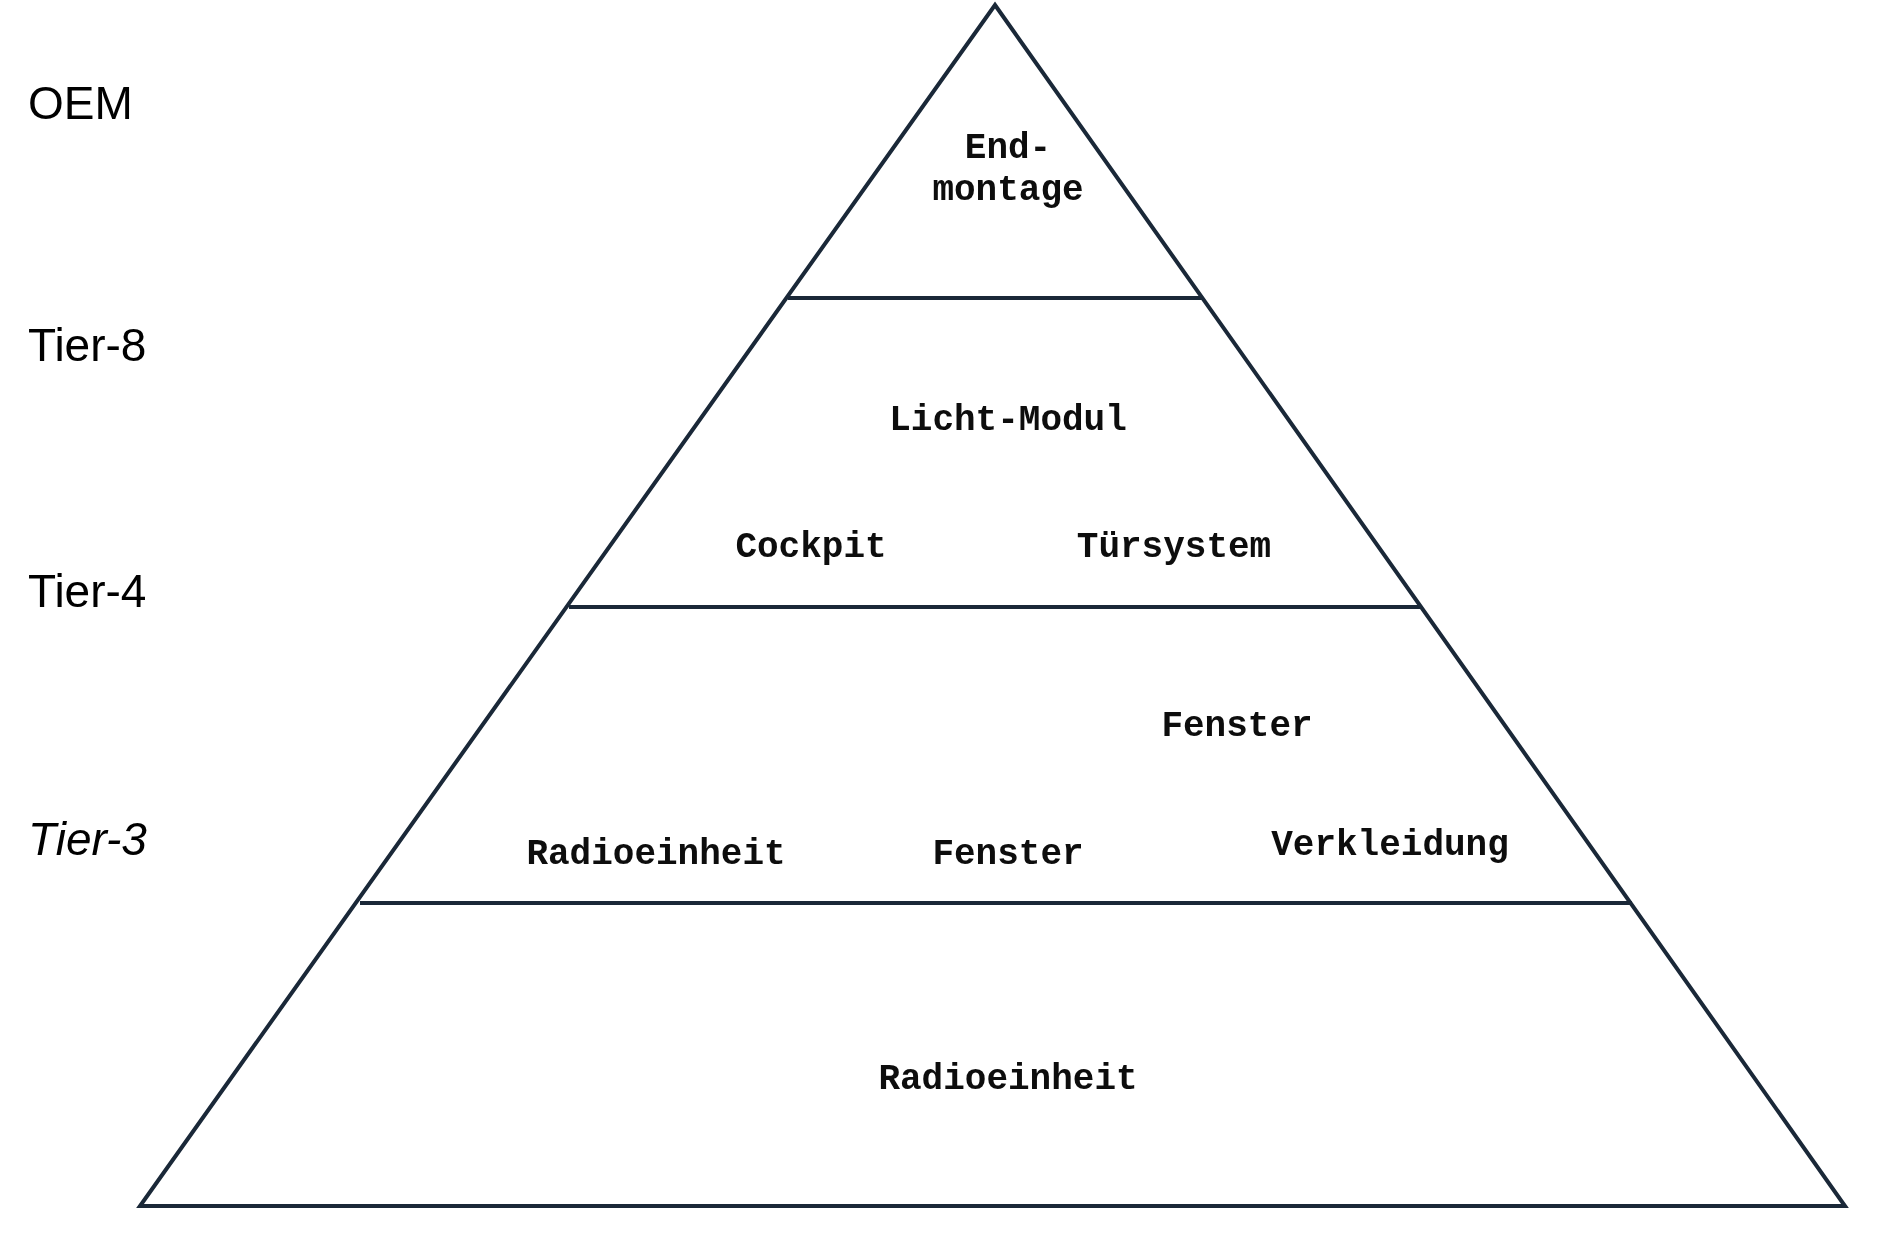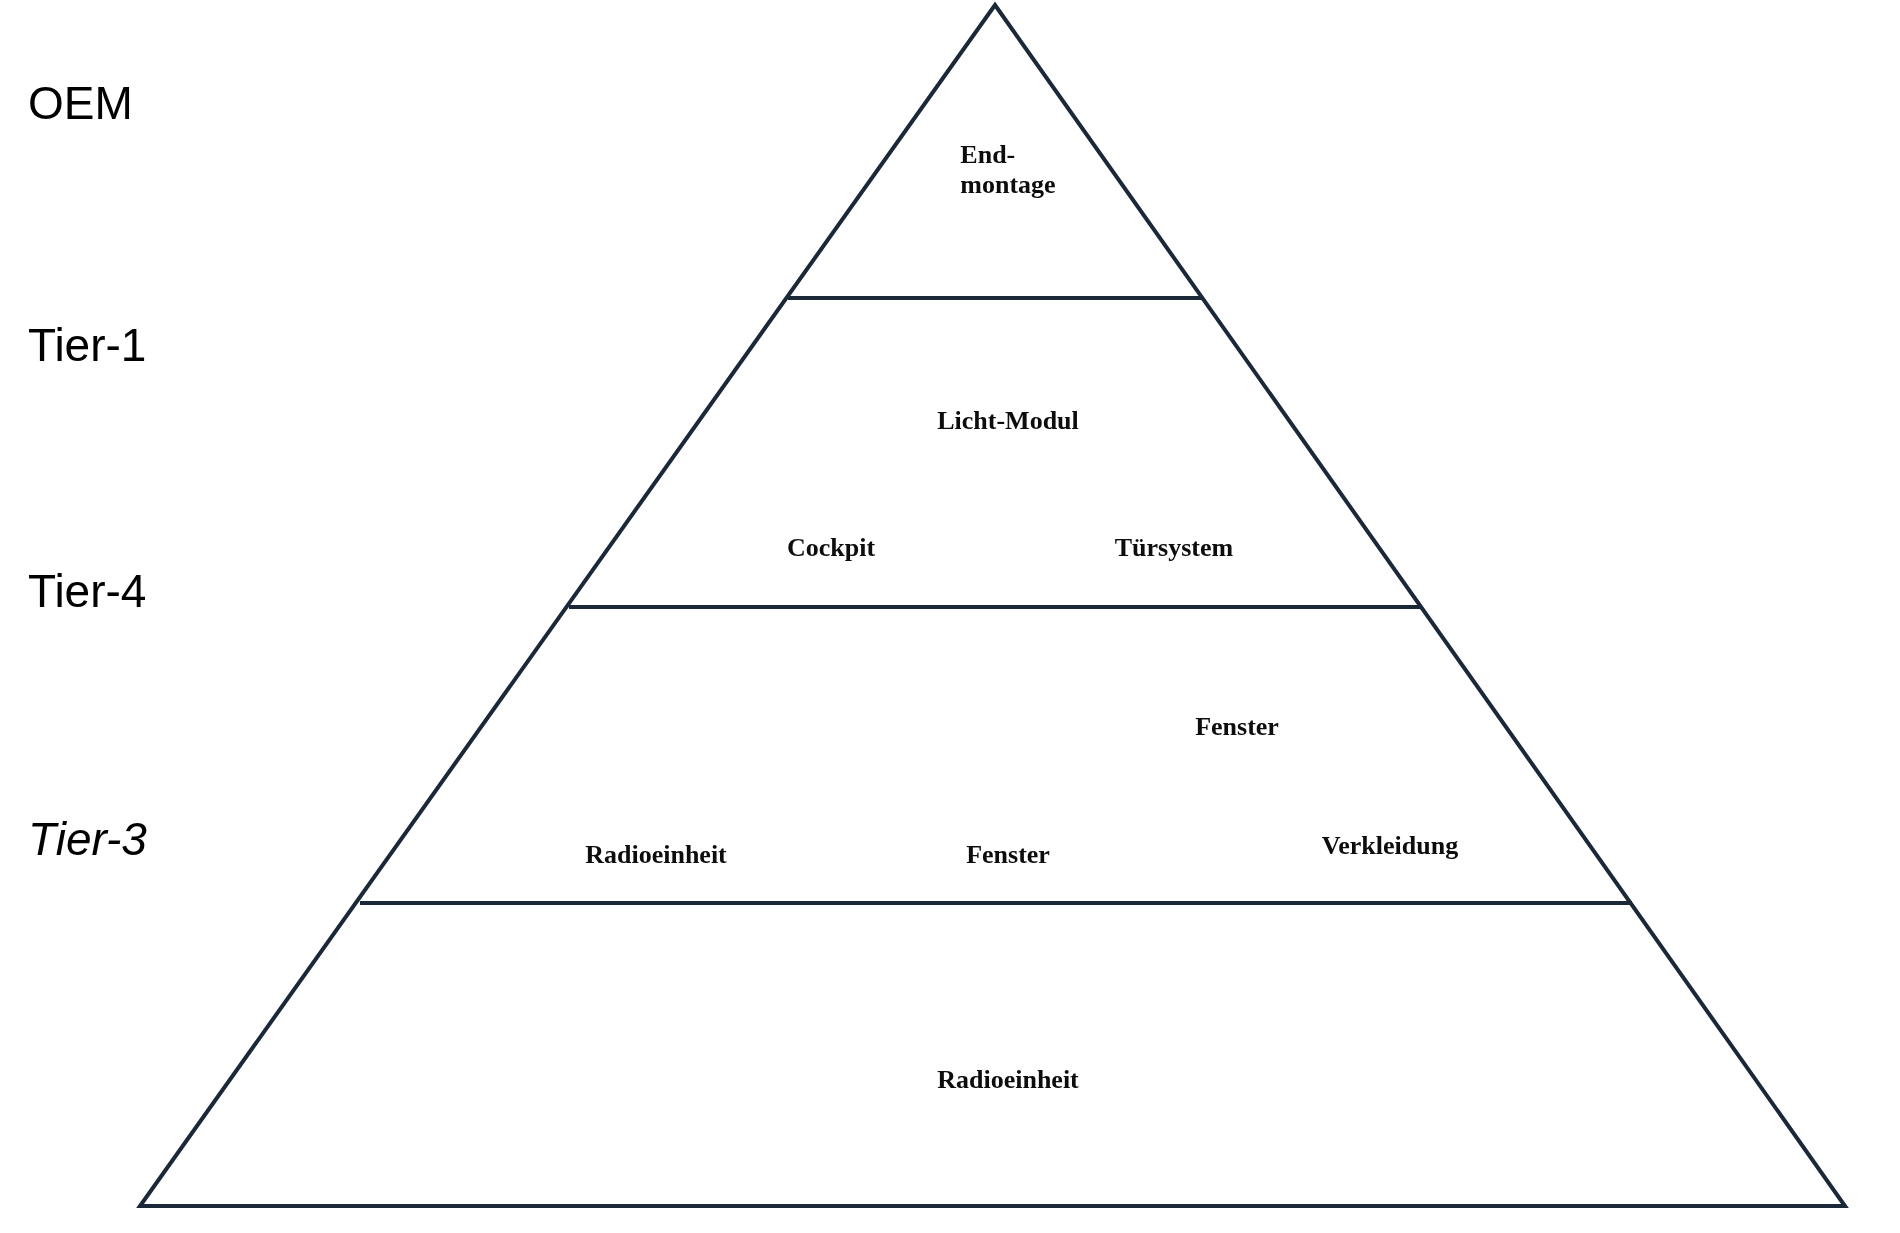--- a/index.html
+++ b/index.html
@@ -29,51 +29,52 @@
     position: absolute;
     font-family: "Liberation Sans", sans-serif;
     font-weight: 400;
     font-size: 46px;
     line-height: 1;
     color: #000000;
     white-space: nowrap;
   }
   .node-label {
     position: absolute;
-    font-family: Liberation Serif, serif;
+    font-family: Liberation Mono, monospace;
     font-weight: 700;
-    font-size: 26px;
+    font-size: 36px;
     line-height: 1.16;
     color: #0d0d0d;
     white-space: pre;
+    text-align: center;
     transform: translate(-50%, -50%);
   }
 </style>
 </head>
 <body>
 
 <div id="stage">
 
   <svg id="pyramid-svg" viewBox="0 0 1900 1233">
     <polygon id="pyramid-body" fill="#ffffff" stroke="#1a2838" stroke-width="4" stroke-linejoin="miter" points="995,5 1845,1206 140,1206"></polygon>
     <line id="divider-1" x1="788" y1="298" x2="1203" y2="298" stroke="#1a2838" stroke-width="4"></line>
     <line id="divider-2" x1="569" y1="607" x2="1422" y2="607" stroke="#1a2838" stroke-width="4"></line>
     <line id="divider-3" x1="360" y1="903" x2="1632" y2="903" stroke="#1a2838" stroke-width="4"></line>
   </svg>
 
   <div class="tier-label" style="left:28px; top:80px;">OEM</div>
-  <div class="tier-label" style="left:28px; top:322px;">Tier-1</div>
+  <div class="tier-label" style="left:28px; top:322px;">Tier-8</div>
   <div class="tier-label" style="left:28px; top:568px;">Tier-4</div>
   <div class="tier-label" style="left:28px; top:816px;font-style:italic;">Tier-3</div>
 
   <div class="node-label" style="left:1008px; top:170px;">End-
 montage</div>
 
   <div class="node-label" style="left:1008px; top:421px;">Licht-Modul</div>
-  <div class="node-label" style="left:811px; top:548px;margin-left:20px;">Cockpit</div>
+  <div class="node-label" style="left:811px; top:548px;">Cockpit</div>
   <div class="node-label" style="left:1174px; top:548px;">Türsystem</div>
 
   <div class="node-label" style="left:1237px; top:727px;">Fenster</div>
   <div class="node-label" style="left:656px; top:855px;">Radioeinheit</div>
   <div class="node-label" style="left:1008px; top:855px;">Fenster</div>
   <div class="node-label" style="left:1390px; top:846px;">Verkleidung</div>
 
   <div class="node-label" style="left:1008px; top:1080px;">Radioeinheit</div>
 
 </div>

